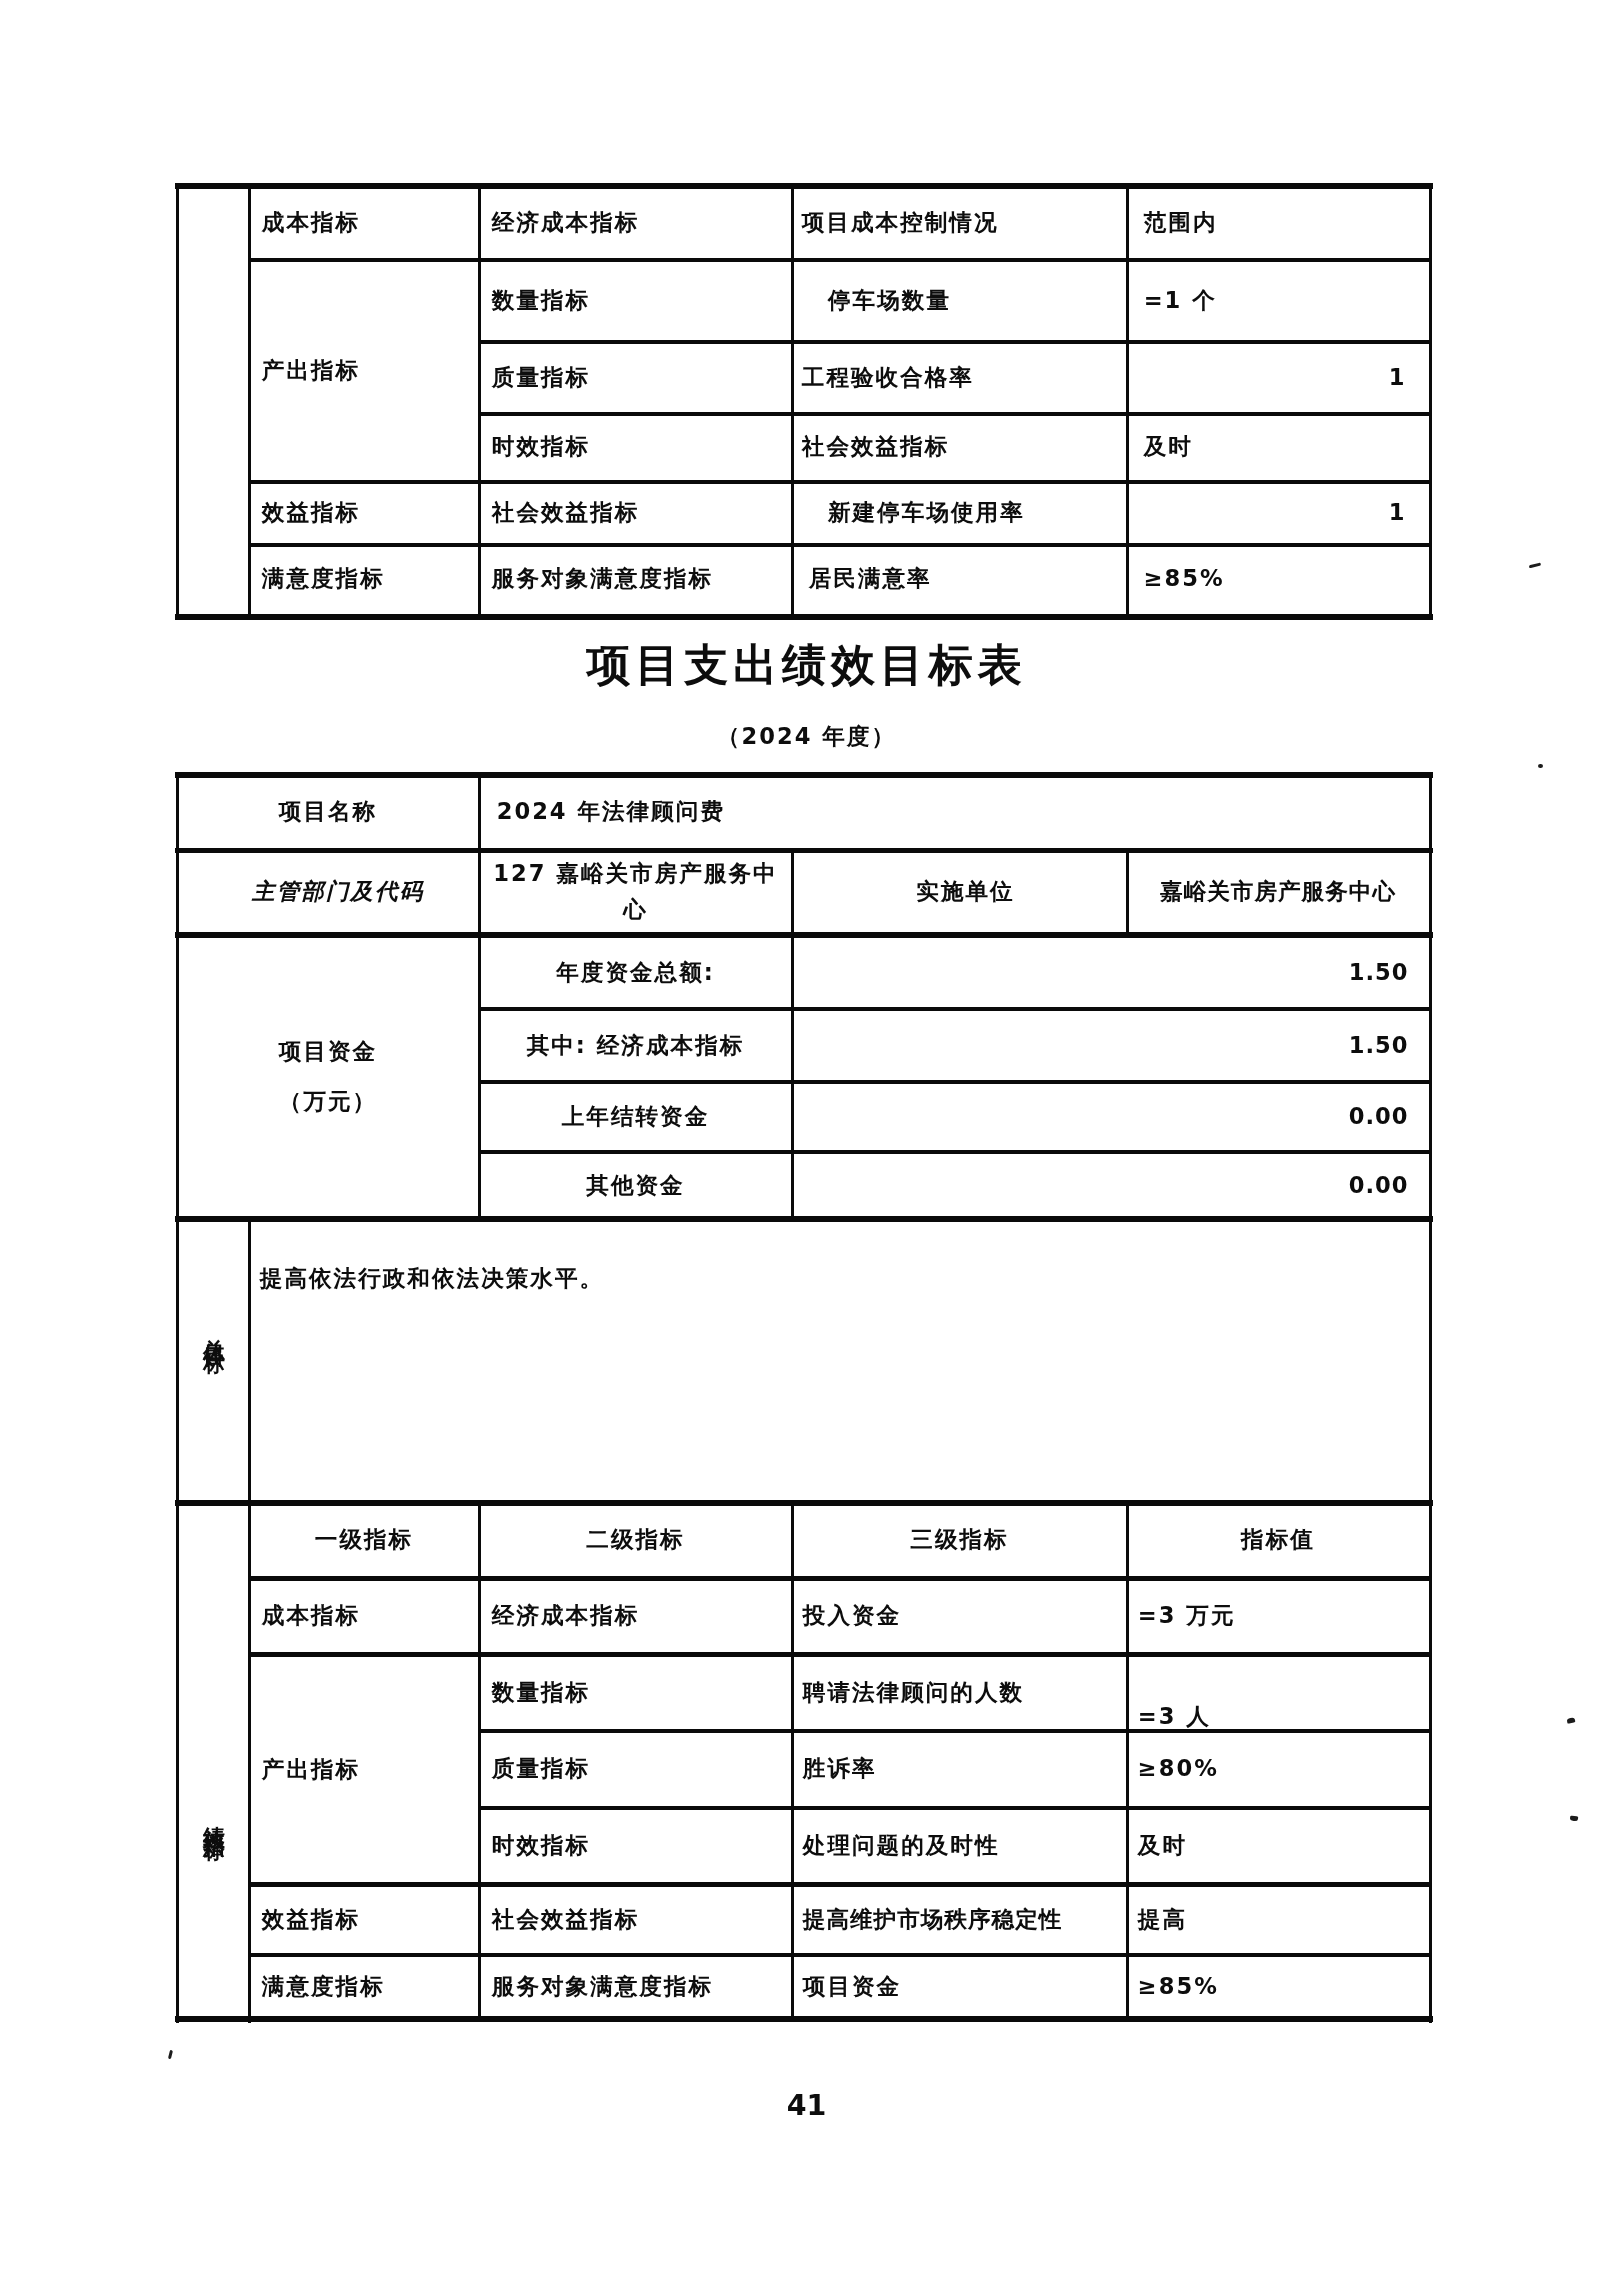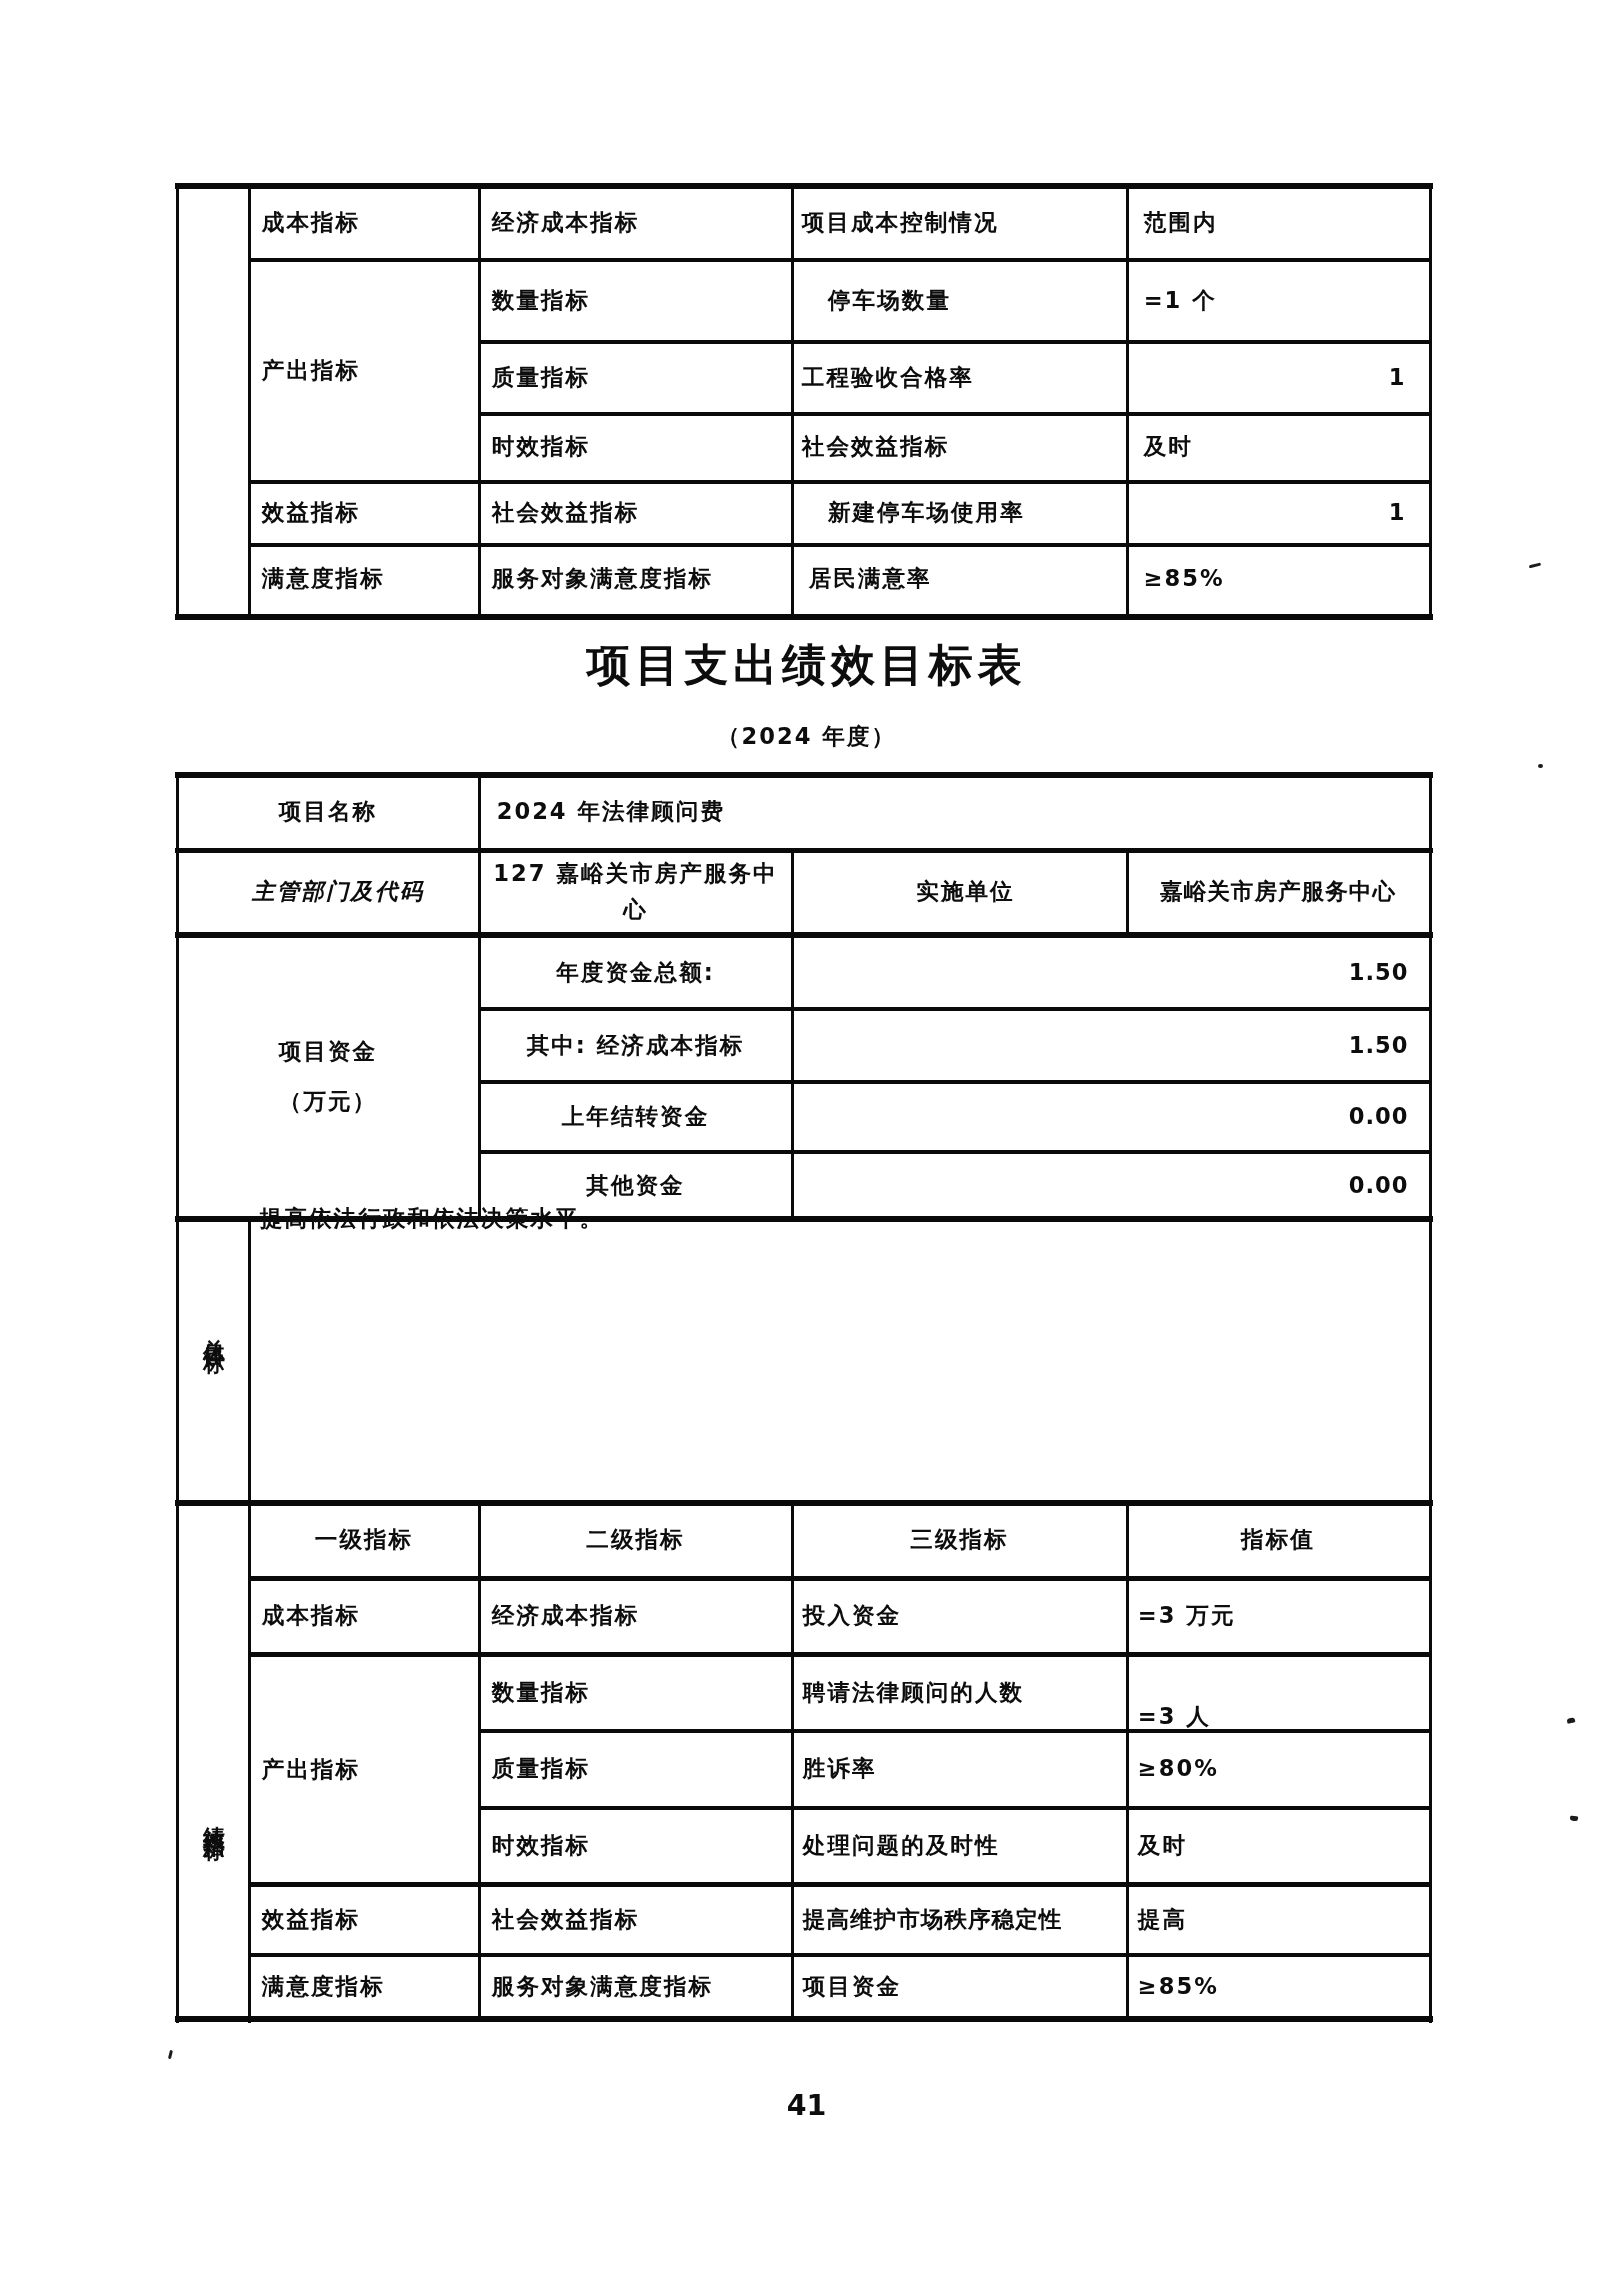--- a/index.html
+++ b/index.html
@@ -133,21 +133,21 @@
 <div class="cell center" style="left:479px;top:1012px;width:313px;height:68px;">其中: 经济成本指标</div>
 <div class="cell right" style="left:792px;top:1012px;width:638px;height:68px;padding-right:21.6px;letter-spacing:1px;">1.50</div>
 <div class="cell center" style="left:479px;top:1084px;width:313px;height:66px;">上年结转资金</div>
 <div class="cell right" style="left:792px;top:1084px;width:638px;height:66px;padding-right:21.6px;letter-spacing:1px;">0.00</div>
 <div class="cell center" style="left:479px;top:1155px;width:313px;height:61px;">其他资金</div>
 <div class="cell right" style="left:792px;top:1155px;width:638px;height:61px;padding-right:21.6px;letter-spacing:1px;">0.00</div>
 
 <div class="cell center" style="left:177px;top:1216px;width:73px;height:284px;">
   <span class="vtext" style="margin-bottom:54px;">总体目标</span>
 </div>
-<div class="cell" style="left:249px;top:1152px;width:1180px;height:252px;padding-left:10.8px;align-items:flex-start;padding-top:52px;">提高依法行政和依法决策水平。</div>
+<div class="cell" style="left:249px;top:1212px;width:1180px;height:252px;padding-left:10.8px;align-items:flex-start;padding-top:52px;">提高依法行政和依法决策水平。</div>
 
 <div class="cell center" style="left:177px;top:1500px;width:73px;height:522px;">
   <span class="vtext" style="margin-top:113px;">绩效指标</span>
 </div>
 
 <div class="cell center" style="left:249px;top:1503px;width:230px;height:73px;">一级指标</div>
 <div class="cell center" style="left:479px;top:1503px;width:313px;height:73px;">二级指标</div>
 <div class="cell center" style="left:792px;top:1503px;width:335px;height:73px;">三级指标</div>
 <div class="cell center" style="left:1127px;top:1503px;width:302px;height:73px;">指标值</div>
 

